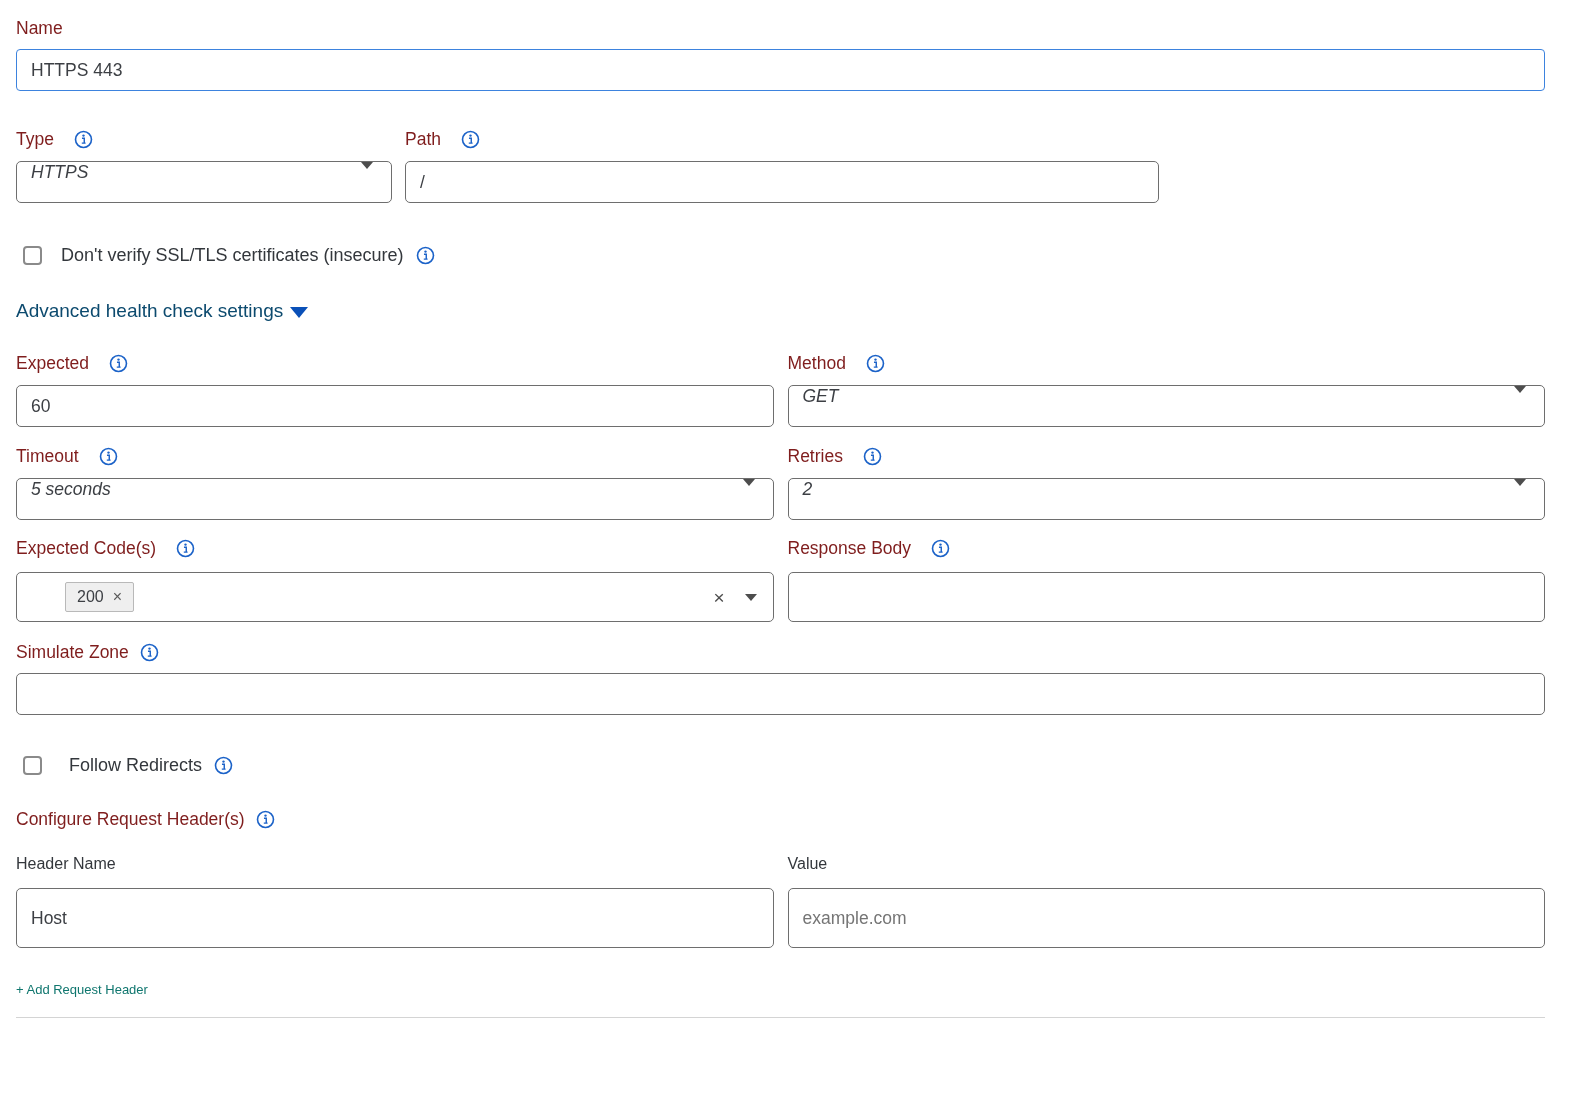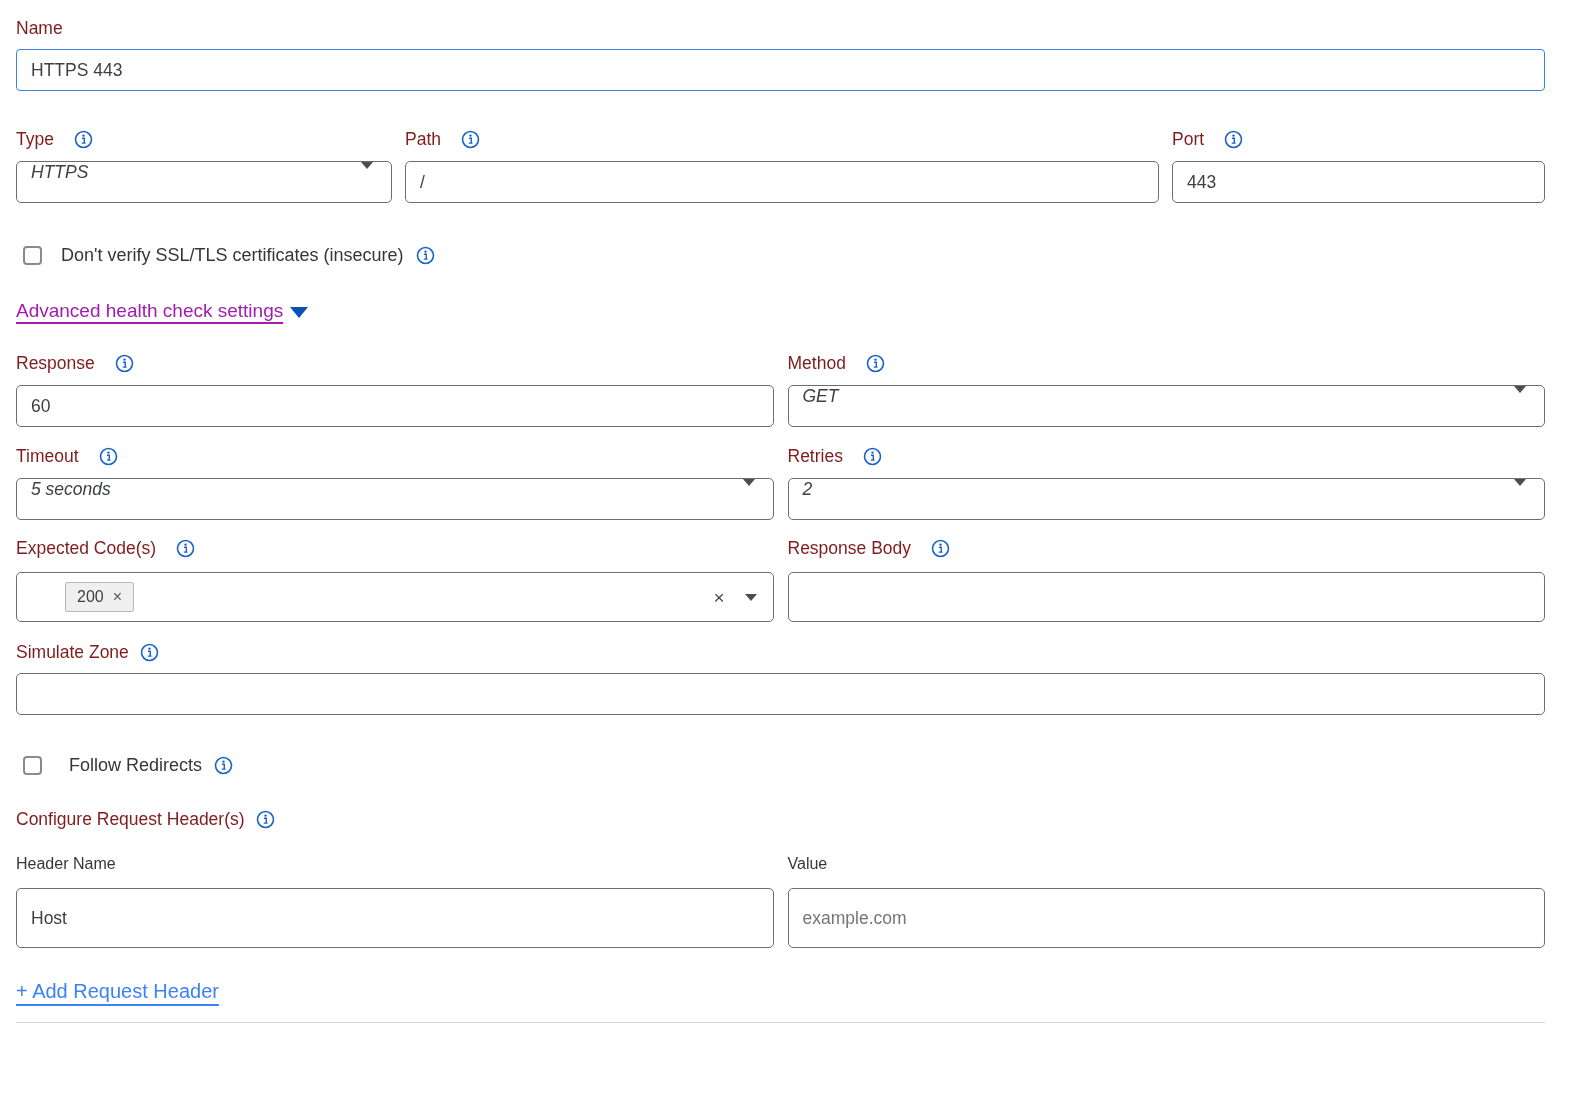--- a/index.html
+++ b/index.html
@@ -55,22 +55,22 @@
     border:2px solid #8a8a8a; border-radius:4px;
     background:#fff; cursor:pointer; flex:0 0 auto;
   }
   .checkbox-row .cb-label { font-size:18px; color:#33373c; margin-left:19px; display:flex; align-items:center; gap:12px; }
   .checkbox-row.wide-gap { margin-top:40px; }
   .checkbox-row.wide-gap .cb-label { margin-left:27px; }
 
   .advanced-row { margin-top:34px; }
   .advanced-link {
     display:inline-flex; align-items:center; gap:4px;
-    color:#a21caf; font-size:19px; font-weight:400;
-    text-decoration:underline; text-decoration-thickness:2px; text-underline-offset:5px;
+    color:#0c4a6e; font-size:19px; font-weight:400;
+    text-decoration-thickness:2px; text-underline-offset:5px;
     cursor:pointer;
   }
   .advanced-link .tri {
     width:0; height:0;
     border-left:9px solid transparent; border-right:9px solid transparent;
     border-top:11px solid #0a50b8; margin-left:3px; margin-top:3px;
   }
 
   .sec-a { margin-top:29px; }
   .sec-b { margin-top:17px; }
@@ -90,22 +90,22 @@
   .simzone .label-row { margin-bottom:9px; }
 
   .configure-row { margin-top:31px; }
 
   .hdr-grid { margin-top:24px; }
   .hdr-grid .small-label { font-size:16px; color:#33373c; margin-bottom:15px; }
   .hdr-grid .input { height:60px; }
 
   .add-link-row { margin-top:32px; }
   .add-link {
-    color:#3b82f6; font-size:20px;
-    text-decoration:underline; text-decoration-thickness:2px; text-underline-offset:6px;
+    color:#0f766e; font-size:13px;
+    text-decoration-thickness:2px; text-underline-offset:6px;
     cursor:pointer;
   }
 
   .divider { margin-top:19px; border-top:1px solid #d4d4d4; height:0; }
 </style>
 </head>
 <body>
 
 <div class="page">
 
@@ -138,33 +138,20 @@
         <span>Path</span>
         <span class="info-icon">
           <svg width="19" height="19" viewBox="0 0 20 20">
               <circle cx="10" cy="10" r="8.4" fill="none" stroke="currentColor" stroke-width="1.7"></circle>
               <circle cx="10" cy="5.9" r="1.25" fill="currentColor"></circle>
               <path d="M8.4 8.7 H10.8 V13.6 M8.2 13.8 H12.2" fill="none" stroke="currentColor" stroke-width="1.5"></path>
             </svg>
         </span>
       </div>
       <input class="input" type="text" value="/" style="">
-    </div>
-    <div class="cell">
-      <div class="label-row">
-        <span>Port</span>
-        <span class="info-icon">
-          <svg width="19" height="19" viewBox="0 0 20 20">
-              <circle cx="10" cy="10" r="8.4" fill="none" stroke="currentColor" stroke-width="1.7"></circle>
-              <circle cx="10" cy="5.9" r="1.25" fill="currentColor"></circle>
-              <path d="M8.4 8.7 H10.8 V13.6 M8.2 13.8 H12.2" fill="none" stroke="currentColor" stroke-width="1.5"></path>
-            </svg>
-        </span>
-      </div>
-      <input class="input" type="text" value="443" style="">
     </div>
   </div>
 
   <div class="checkbox-row">
     <input type="checkbox" class="checkbox" style="">
     <span class="cb-label">
       <span>Don't verify SSL/TLS certificates (insecure)</span>
       <span class="info-icon">
         <svg width="19" height="19" viewBox="0 0 20 20">
             <circle cx="10" cy="10" r="8.4" fill="none" stroke="currentColor" stroke-width="1.7"></circle>
@@ -178,21 +165,21 @@
   <div class="advanced-row">
     <span class="advanced-link">
       <span>Advanced health check settings</span>
       <span class="tri"></span>
     </span>
   </div>
 
   <div class="grid2 sec-a">
     <div class="cell">
       <div class="label-row">
-        <span>Response</span>
+        <span>Expected</span>
         <span class="info-icon">
           <svg width="19" height="19" viewBox="0 0 20 20">
               <circle cx="10" cy="10" r="8.4" fill="none" stroke="currentColor" stroke-width="1.7"></circle>
               <circle cx="10" cy="5.9" r="1.25" fill="currentColor"></circle>
               <path d="M8.4 8.7 H10.8 V13.6 M8.2 13.8 H12.2" fill="none" stroke="currentColor" stroke-width="1.5"></path>
             </svg>
         </span>
       </div>
       <input class="input" type="text" value="60" style="">
     </div>

